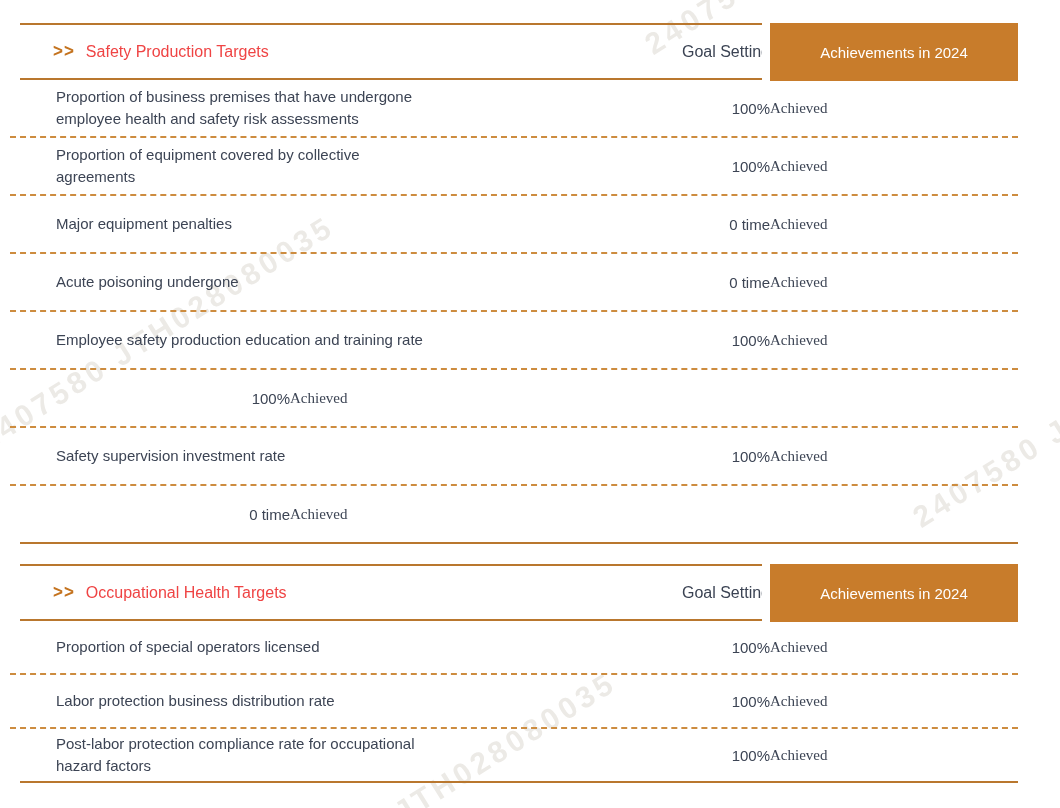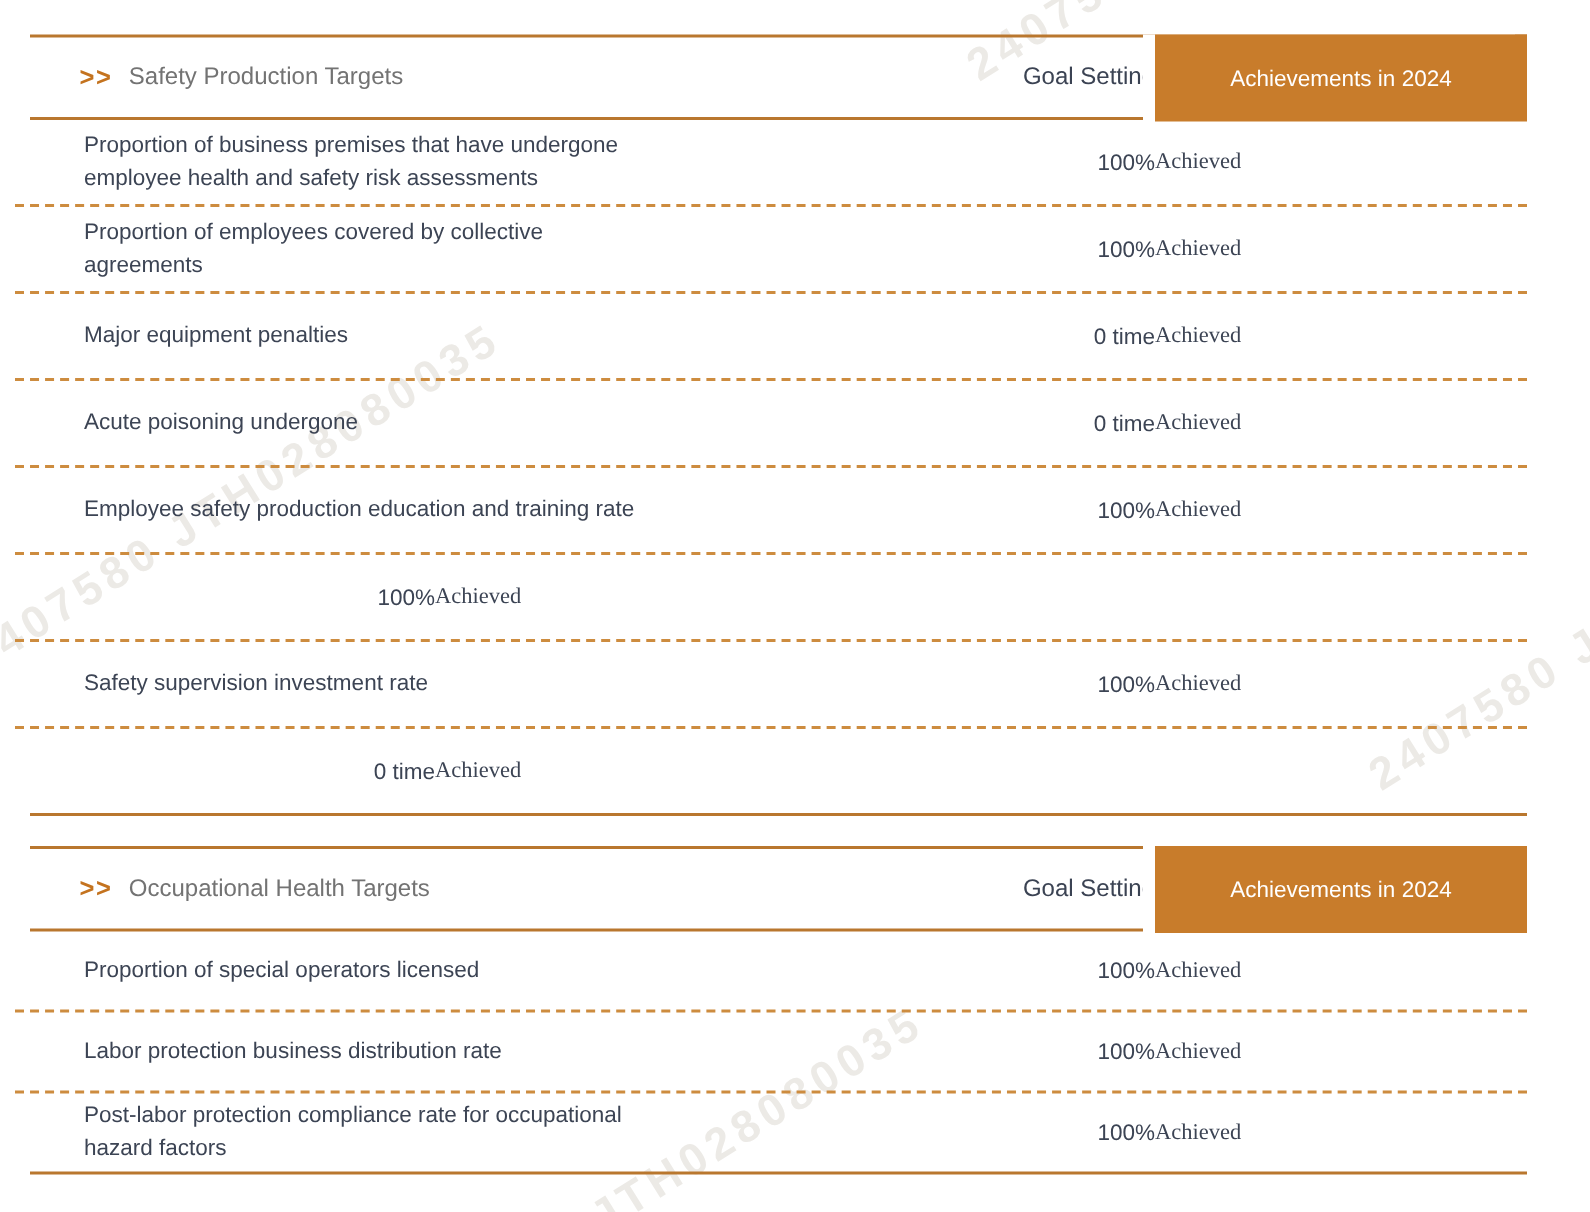--- a/index.html
+++ b/index.html
@@ -27,21 +27,21 @@
   .rule{border-top:2px solid #b9772e;margin-left:10px;height:0;}
   .hdr{position:relative;display:flex;align-items:center;height:53px;}
   .c1{flex:0 0 480px;box-sizing:border-box;padding-left:46px;}
   .c2{flex:0 0 280px;text-align:right;}
   .c3{flex:1 1 auto;font-family:Liberation Serif, serif;}
   .hdr .c1{padding-left:43px;display:flex;align-items:center;gap:11px;}
   .chev{
     color:#c4731f;font-weight:800;font-size:17px;letter-spacing:1px;
     transform:scaleY(1.05);
   }
-  .title{font-size:16px;color:#737373;}
+  .title{font-size:16px;color:#ef4444;}
   .gshead{font-size:16px;color:#3b4353;}
   .box{
     position:absolute;left:760px;right:0;top:-2px;bottom:-3px;
     background:#c87c2b;color:#ffffff;font-size:15px;
     display:flex;align-items:center;justify-content:center;
     box-shadow:-8px 0 0 0 #ffffff;
   }
   .row{
     display:flex;align-items:center;min-height:56px;
     border-bottom:2px dashed #cd8c3f;font-size:15px;
@@ -71,21 +71,21 @@
     </div>
     <div class="rule"></div>
     <div>
   <div class="row">
     <div class="c1">Proportion of business premises that have undergone employee health and safety risk assessments</div>
     <div class="c2">100%</div>
     <div class="c3">Achieved</div>
   </div>
 
   <div class="row">
-    <div class="c1">Proportion of employees covered by collective agreements</div>
+    <div class="c1">Proportion of equipment covered by collective agreements</div>
     <div class="c2">100%</div>
     <div class="c3">Achieved</div>
   </div>
 
   <div class="row">
     <div class="c1">Major equipment penalties</div>
     <div class="c2">0 time</div>
     <div class="c3">Achieved</div>
   </div>
 

